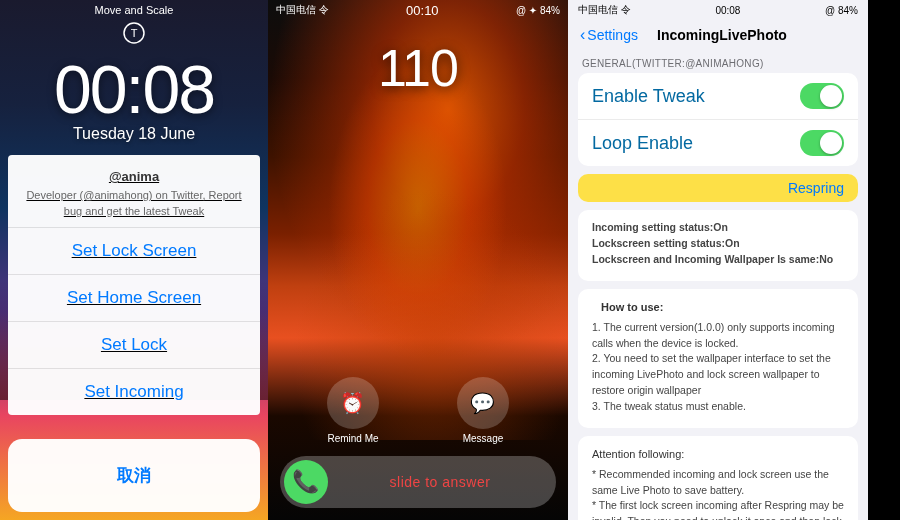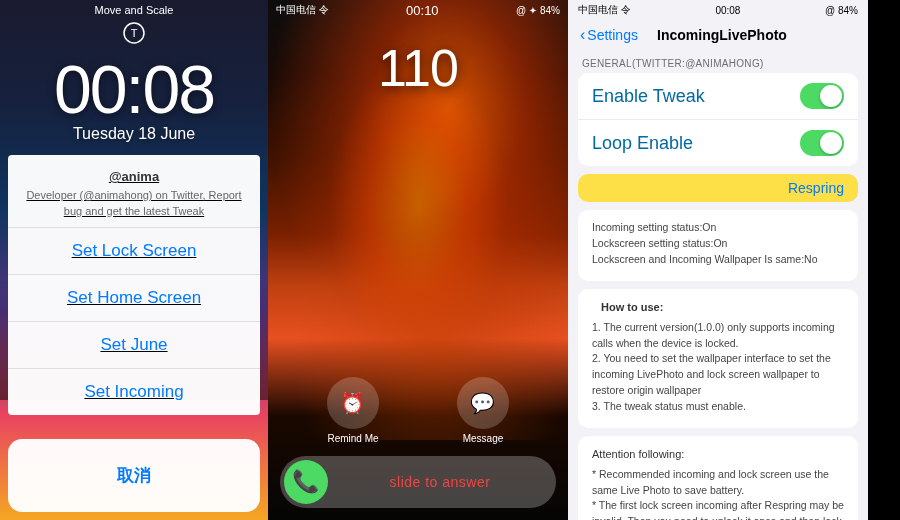--- a/index.html
+++ b/index.html
@@ -415,21 +415,21 @@
   <div class="panel1-date">Tuesday 18 June</div>
 
   <div class="action-sheet">
     <div class="action-sheet-card">
       <div class="action-sheet-header">
         <div class="action-sheet-title">@anima</div>
         <div class="action-sheet-subtitle">Developer (@animahong) on Twitter, Report bug and get the latest Tweak</div>
       </div>
       <button class="action-sheet-btn">Set Lock Screen</button>
       <button class="action-sheet-btn">Set Home Screen</button>
-      <button class="action-sheet-btn">Set June</button>
+      <button class="action-sheet-btn">Set Lock</button>
       <button class="action-sheet-btn">Set Incoming</button>
     </div>
     <div class="action-sheet-cancel">
       <button class="action-sheet-cancel-btn">取消</button>
     </div>
   </div>
 </div>
 
 <div class="panel2">
   <div class="panel2-bg"></div>
@@ -495,21 +495,21 @@
       <span class="settings-row-label">Loop Enable</span>
       <div class="toggle">
         <div class="toggle-knob"></div>
       </div>
     </div>
   </div>
 
   <div class="respring-link">Respring</div>
 
   <div class="info-card">
-    <p style="white-space:pre-line;font-size:10.5px;color:#444;">Incoming setting status:On
+    <p style="white-space:pre-line;font-size:10.5px;color:#444;font-weight:bold;">Incoming setting status:On
 Lockscreen setting status:On
 Lockscreen and Incoming Wallpaper Is same:No</p>
   </div>
 
   <div class="info-card">
     <p style="font-weight:600;margin-bottom:4px;padding-left:9px;">How to use:</p>
     <p style="white-space:pre-line;font-size:10.5px;color:#444;">1. The current version(1.0.0) only supports incoming calls when the device is locked.
 2. You need to set the wallpaper interface to set the incoming LivePhoto and lock screen wallpaper to restore origin wallpaper
 3. The tweak status must enable.</p>
   </div>

